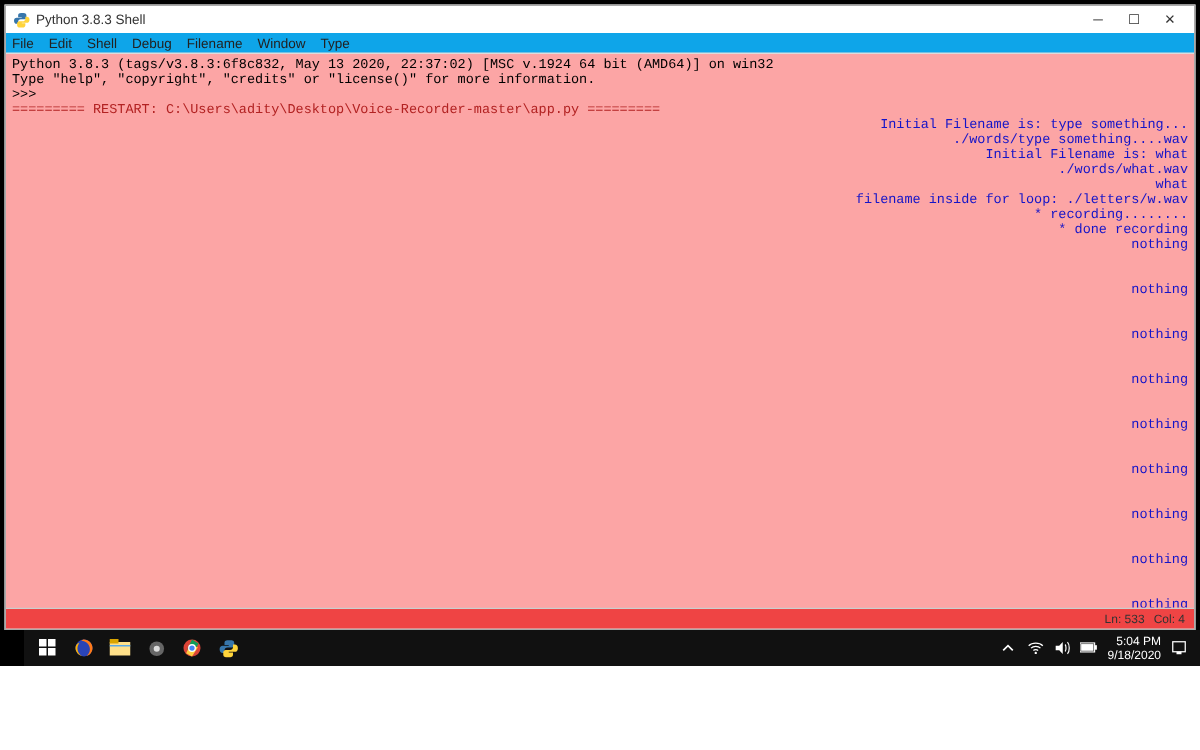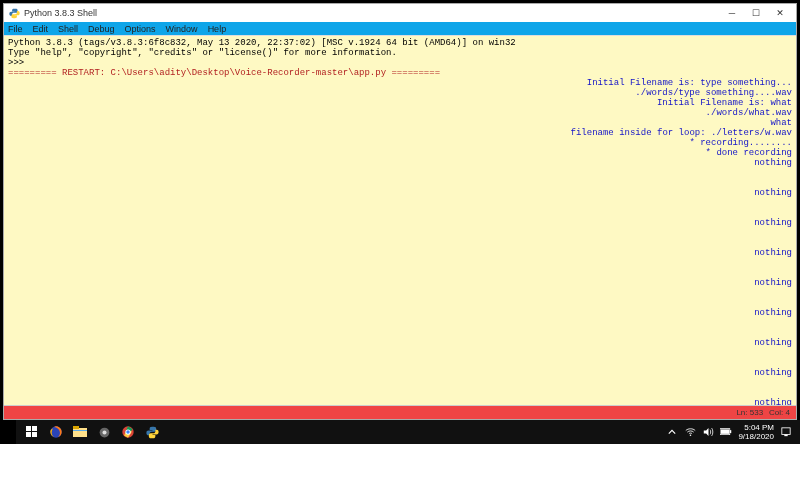--- a/index.html
+++ b/index.html
@@ -5,21 +5,21 @@
   * { margin: 0; padding: 0; box-sizing: border-box; }
   html, body { width: 800px; height: 500px; overflow: hidden; font-family: "Segoe UI", Tahoma, sans-serif; }
   .desktop { width: 800px; height: 444px; background: #000; position: relative; }
   .window { position: absolute; left: 3px; top: 3px; right: 3px; bottom: 24px; background: #fff; border: 1px solid #aaa; display: flex; flex-direction: column; }
   .titlebar { height: 18px; background: #fff; display: flex; align-items: center; padding: 0 4px; font-size: 9px; color: #333; }
   .titlebar .icon { width: 12px; height: 12px; margin-right: 4px; display:inline-flex; align-items:center; justify-content:center; }
   .titlebar .spacer { flex: 1; }
   .winbtn { width: 24px; height: 16px; display: inline-flex; align-items: center; justify-content: center; font-size: 9px; color: #333; }
   .menubar { height: 14px; background: #0ea5e9; border-bottom: 1px solid #ddd; display: flex; align-items: center; padding: 0 4px; gap: 10px; font-size: 9px; color: #222; }
   .menubar span { cursor: default; }
-  .content { flex: 1; background: #fef9c3; padding: 2px 4px; font-family: "Courier New", monospace; font-size: 9px; line-height: 10px; color: #000; overflow: hidden; position: relative; }
+  .content { flex: 1; background: #fca5a5; padding: 2px 4px; font-family: "Courier New", monospace; font-size: 9px; line-height: 10px; color: #000; overflow: hidden; position: relative; }
   .content .blue { color: #1414c8; text-align: right; }
   .content .red  { color: #b22222; }
   .statusbar { height: 14px; background: #ef4444; border-top: 1px solid #ccc; display: flex; align-items: center; justify-content: flex-end; padding: 0 6px; font-size: 8px; color: #333; gap: 6px; }
   .taskbar { position: absolute; left: 16px; right: 0; bottom: 0; height: 24px; background: #111; display: flex; align-items: center; padding: 0 4px; }
   .tbtn { width: 24px; height: 20px; display: inline-flex; align-items: center; justify-content: center; color: #fff; font-size: 11px; }
   .tbtn svg { display:block; }
   .task-right { margin-left: auto; display: flex; align-items: center; gap: 6px; color: #fff; font-size: 8px; padding-right: 4px; }
   .task-right .stack { display:flex; flex-direction:column; align-items:flex-end; line-height:9px; }
   .sysicon { width:12px; height:12px; display:inline-flex; align-items:center; justify-content:center; }
   #console-lines div { white-space: pre; }
@@ -42,23 +42,23 @@
       <span class="winbtn">─</span>
       <span class="winbtn">☐</span>
       <span class="winbtn">✕</span>
     </div>
 
     <div class="menubar">
       <span>File</span>
       <span>Edit</span>
       <span>Shell</span>
       <span>Debug</span>
-      <span>Options</span>
+      <span>Filename</span>
       <span>Window</span>
-      <span>Help</span>
+      <span>Type</span>
     </div>
 
     <div class="content">
       <div id="console-lines">
           <div>Python 3.8.3 (tags/v3.8.3:6f8c832, May 13 2020, 22:37:02) [MSC v.1924 64 bit (AMD64)] on win32</div>
           <div>Type "help", "copyright", "credits" or "license()" for more information.</div>
           <div>&gt;&gt;&gt; </div>
           <div class="red">========= RESTART: C:\Users\adity\Desktop\Voice-Recorder-master\app.py =========</div>
           <div class="blue">Initial Filename is: type something...</div>
           <div class="blue">./words/type something....wav</div>

